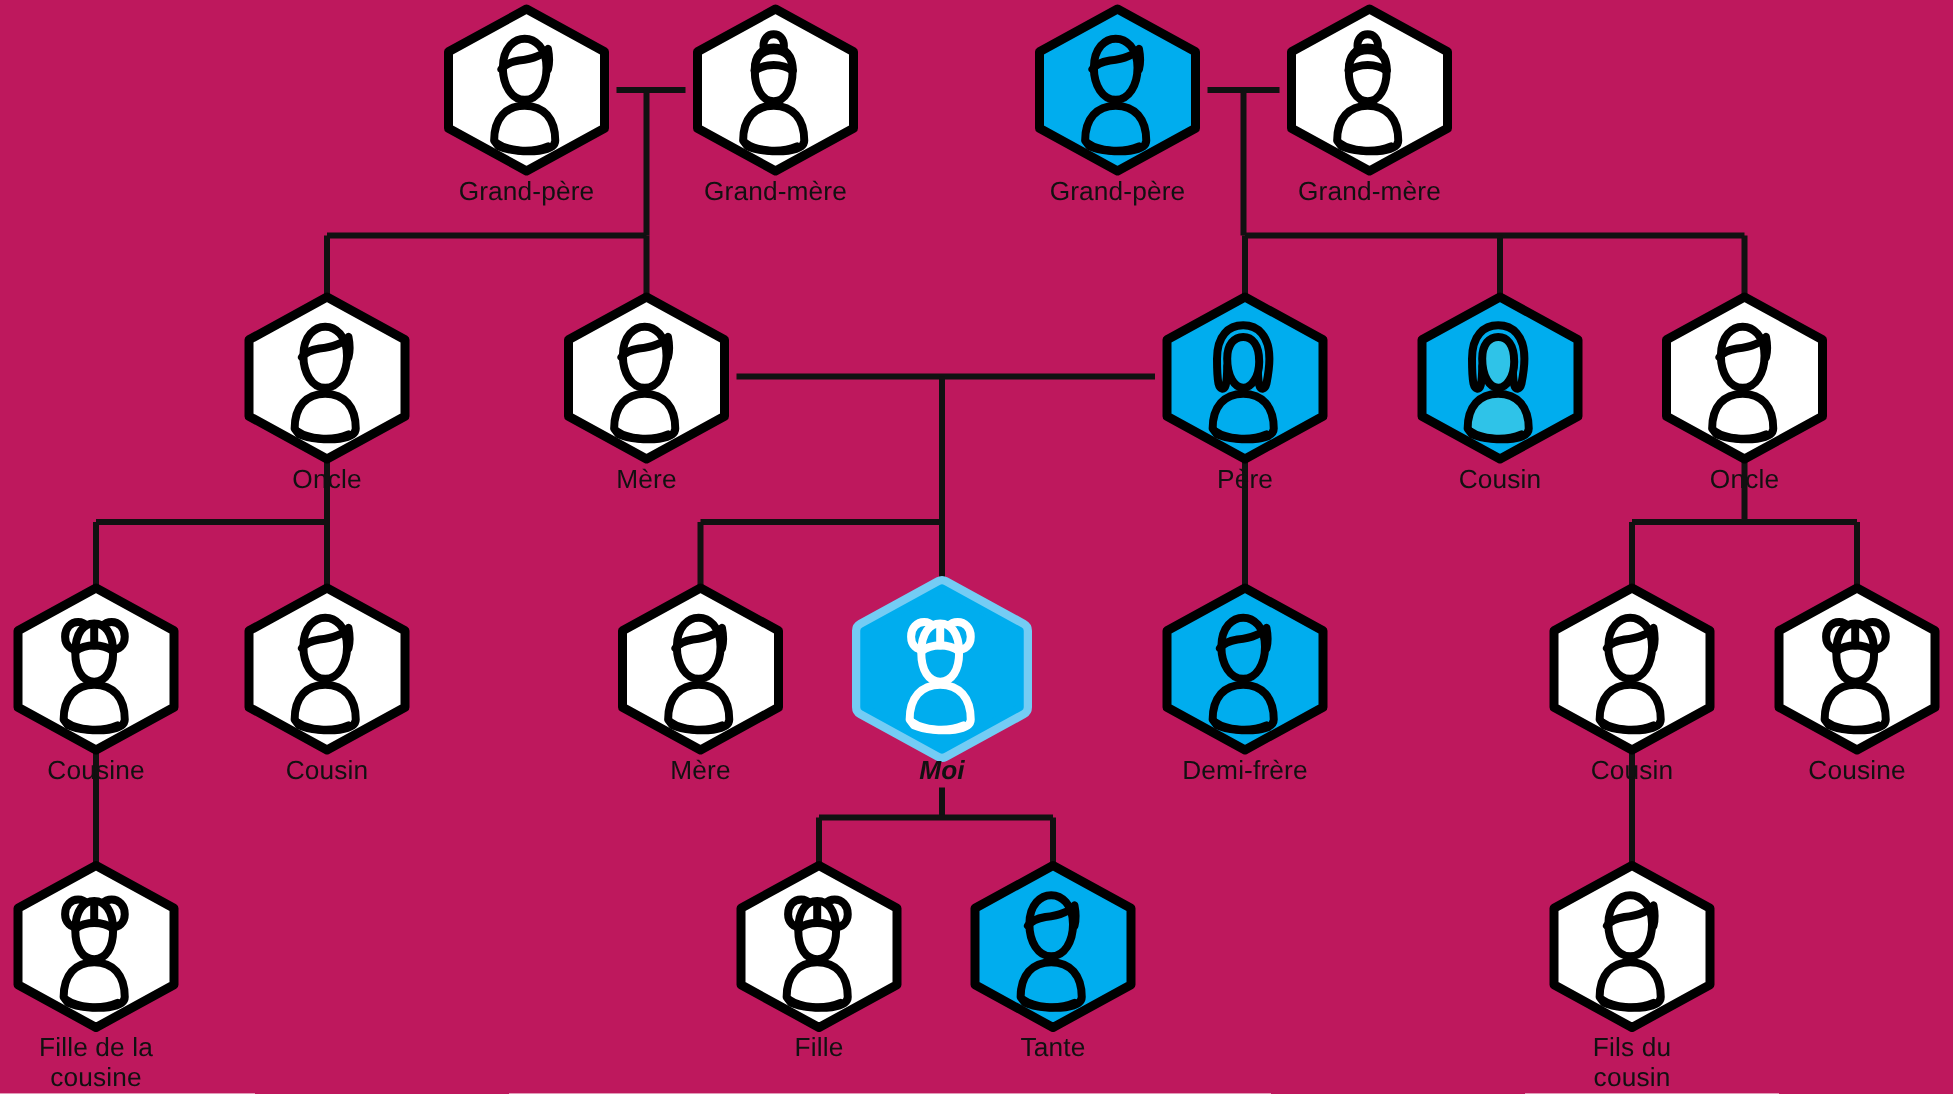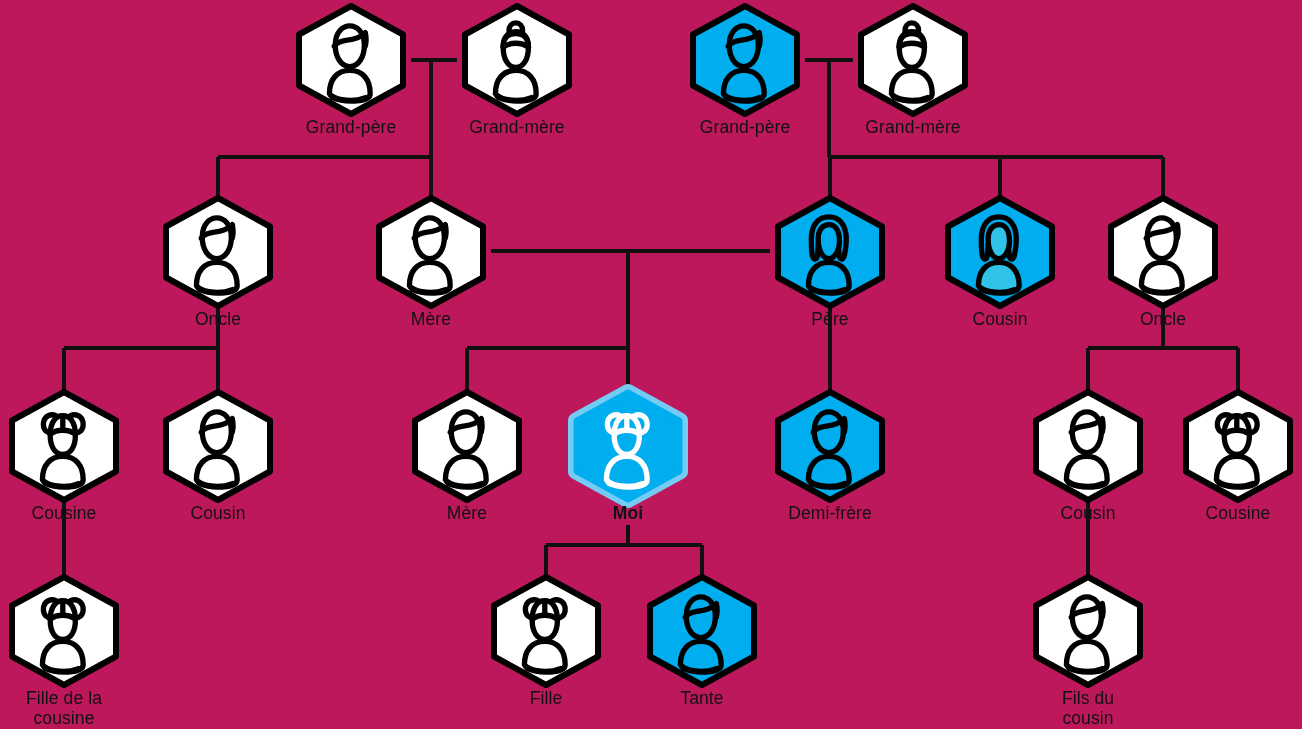--- a/index.html
+++ b/index.html
@@ -4,21 +4,21 @@
 <style>
   html,body{margin:0;padding:0;background:#ffffff;}
   body{width:1302px;height:729px;overflow:hidden;font-family:"Liberation Sans",sans-serif;}
   #stage{position:relative;width:1302px;height:729px;background:#be185d;}
   #wires{position:absolute;left:0;top:0;width:1302px;height:729px;}
   .node{position:absolute;width:0;height:0;}
   .hexwrap{position:absolute;left:-61px;top:-57px;width:122px;height:114px;}
   .hexwrap svg{display:block;width:122px;height:114px;overflow:visible;}
   .label{position:absolute;left:-110px;top:58px;width:220px;text-align:center;
          font-size:17.5px;color:#111111;line-height:1.12;letter-spacing:0.1px;}
-  .label.bold{font-weight:bold;}
+  .label.bold{font-weight:bold;font-style:italic;}
 </style>
 </head>
 <body>
 
 <div id="stage">
 
   <svg id="wires" viewBox="0 0 1302 729" xmlns="http://www.w3.org/2000/svg">
     <g stroke="#111111" stroke-width="4" fill="none" stroke-linecap="butt">
 
       <path d="M411 60 H457"></path>

